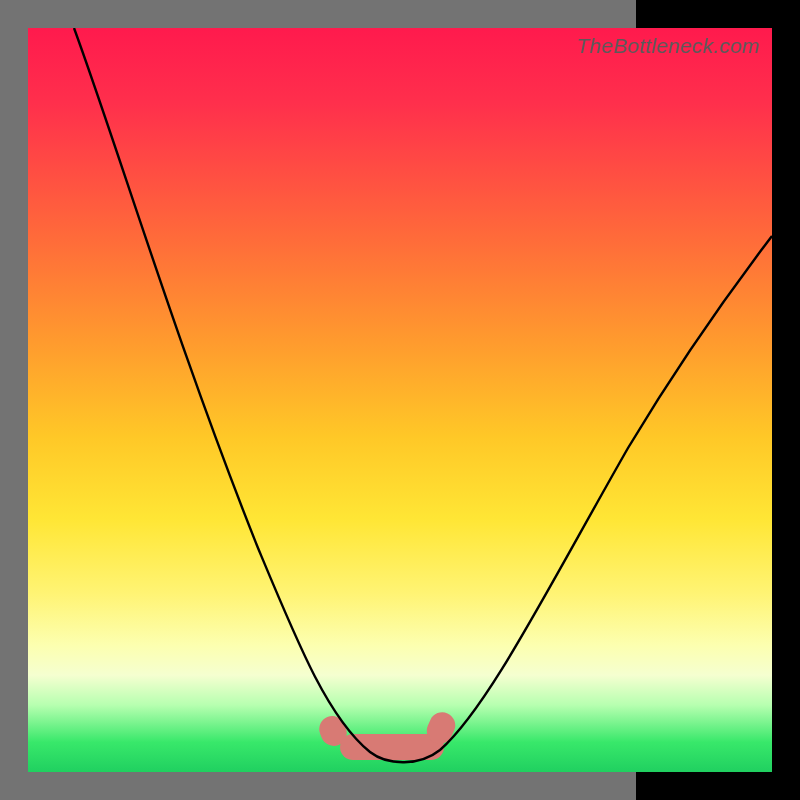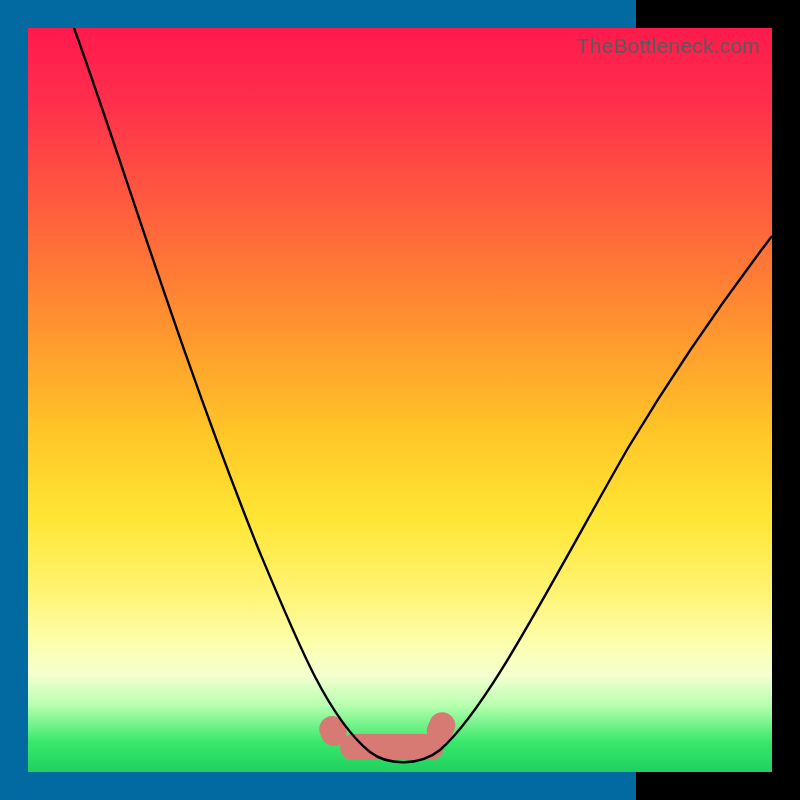--- a/index.html
+++ b/index.html
@@ -10,21 +10,22 @@
     background: #000;
     overflow: hidden;
     font-family: Arial, Helvetica, sans-serif;
   }
   .frame {
     position: absolute;
     left: 0;
     top: 0;
     width: 636px;
     height: 800px;
-    background: #0369a1;
+    background: #737373;
+    font-style: italic;
   }
   .plot {
     position: absolute;
     left: 28px;
     top: 28px;
     width: 744px;
     height: 744px;
     
     background: linear-gradient(
       to bottom,

